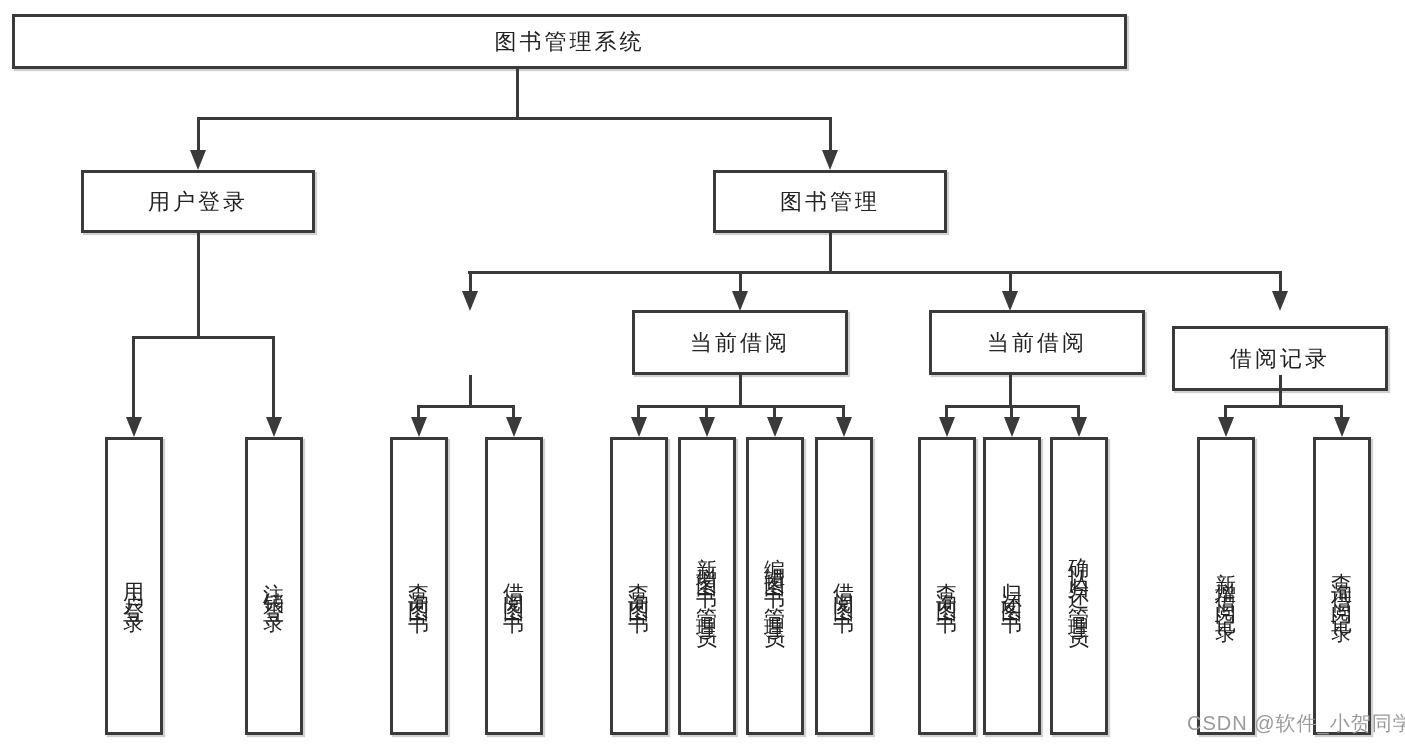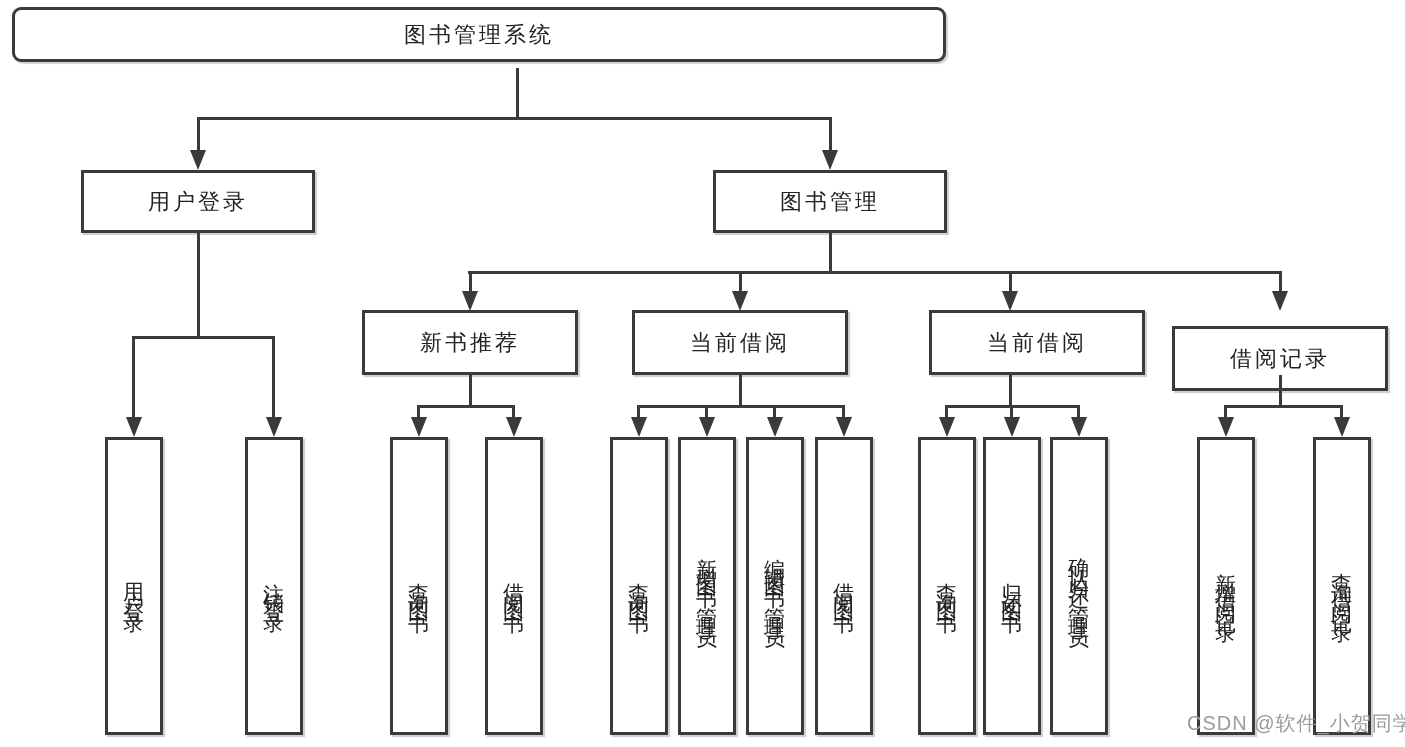--- a/index.html
+++ b/index.html
@@ -39,21 +39,21 @@
   .watermark{
     position:absolute;left:1187px;top:710px;z-index:10;
     font-size:20px;letter-spacing:1px;color:var(--wm);white-space:nowrap;
   }
 </style>
 </head>
 <body>
 
 <div class="canvas">
 
-  <div class="node" style="left:12px;top:7px;width:934px;height:55px;border-radius:9px;">
+  <div class="node" style="left:12px;top:14px;width:1115px;height:55px;">
     <span>图书管理系统</span>
   </div>
 
   <div class="vline" style="left:516px;top:68px;height:50px;"></div>
   <div class="hline" style="left:196.5px;top:116.5px;width:635px;"></div>
   <div class="vline" style="left:196.5px;top:116.5px;height:35px;"></div>
   <div class="arrow" style="left:190px;top:150px;"></div>
   <div class="vline" style="left:828.5px;top:116.5px;height:35px;"></div>
   <div class="arrow" style="left:822px;top:150px;"></div>
 
@@ -75,23 +75,20 @@
   <div class="hline" style="left:467.5px;top:270.5px;width:814px;"></div>
   <div class="vline" style="left:468.5px;top:270.5px;height:23px;"></div>
   <div class="arrow" style="left:462px;top:291px;"></div>
   <div class="vline" style="left:738.5px;top:270.5px;height:23px;"></div>
   <div class="arrow" style="left:732px;top:291px;"></div>
   <div class="vline" style="left:1008.5px;top:270.5px;height:23px;"></div>
   <div class="arrow" style="left:1002px;top:291px;"></div>
   <div class="vline" style="left:1278.5px;top:270.5px;height:23px;"></div>
   <div class="arrow" style="left:1272px;top:291px;"></div>
 
-  <div class="node" style="left:362px;top:310px;width:216px;height:65px;">
-    <span>新书推荐</span>
-  </div>
   <div class="node" style="left:632px;top:310px;width:216px;height:65px;">
     <span>当前借阅</span>
   </div>
   <div class="node" style="left:929px;top:310px;width:216px;height:65px;">
     <span>当前借阅</span>
   </div>
   <div class="node" style="left:1172px;top:310px;width:216px;height:65px;margin-top:16px;">
     <span>借阅记录</span>
   </div>
 

